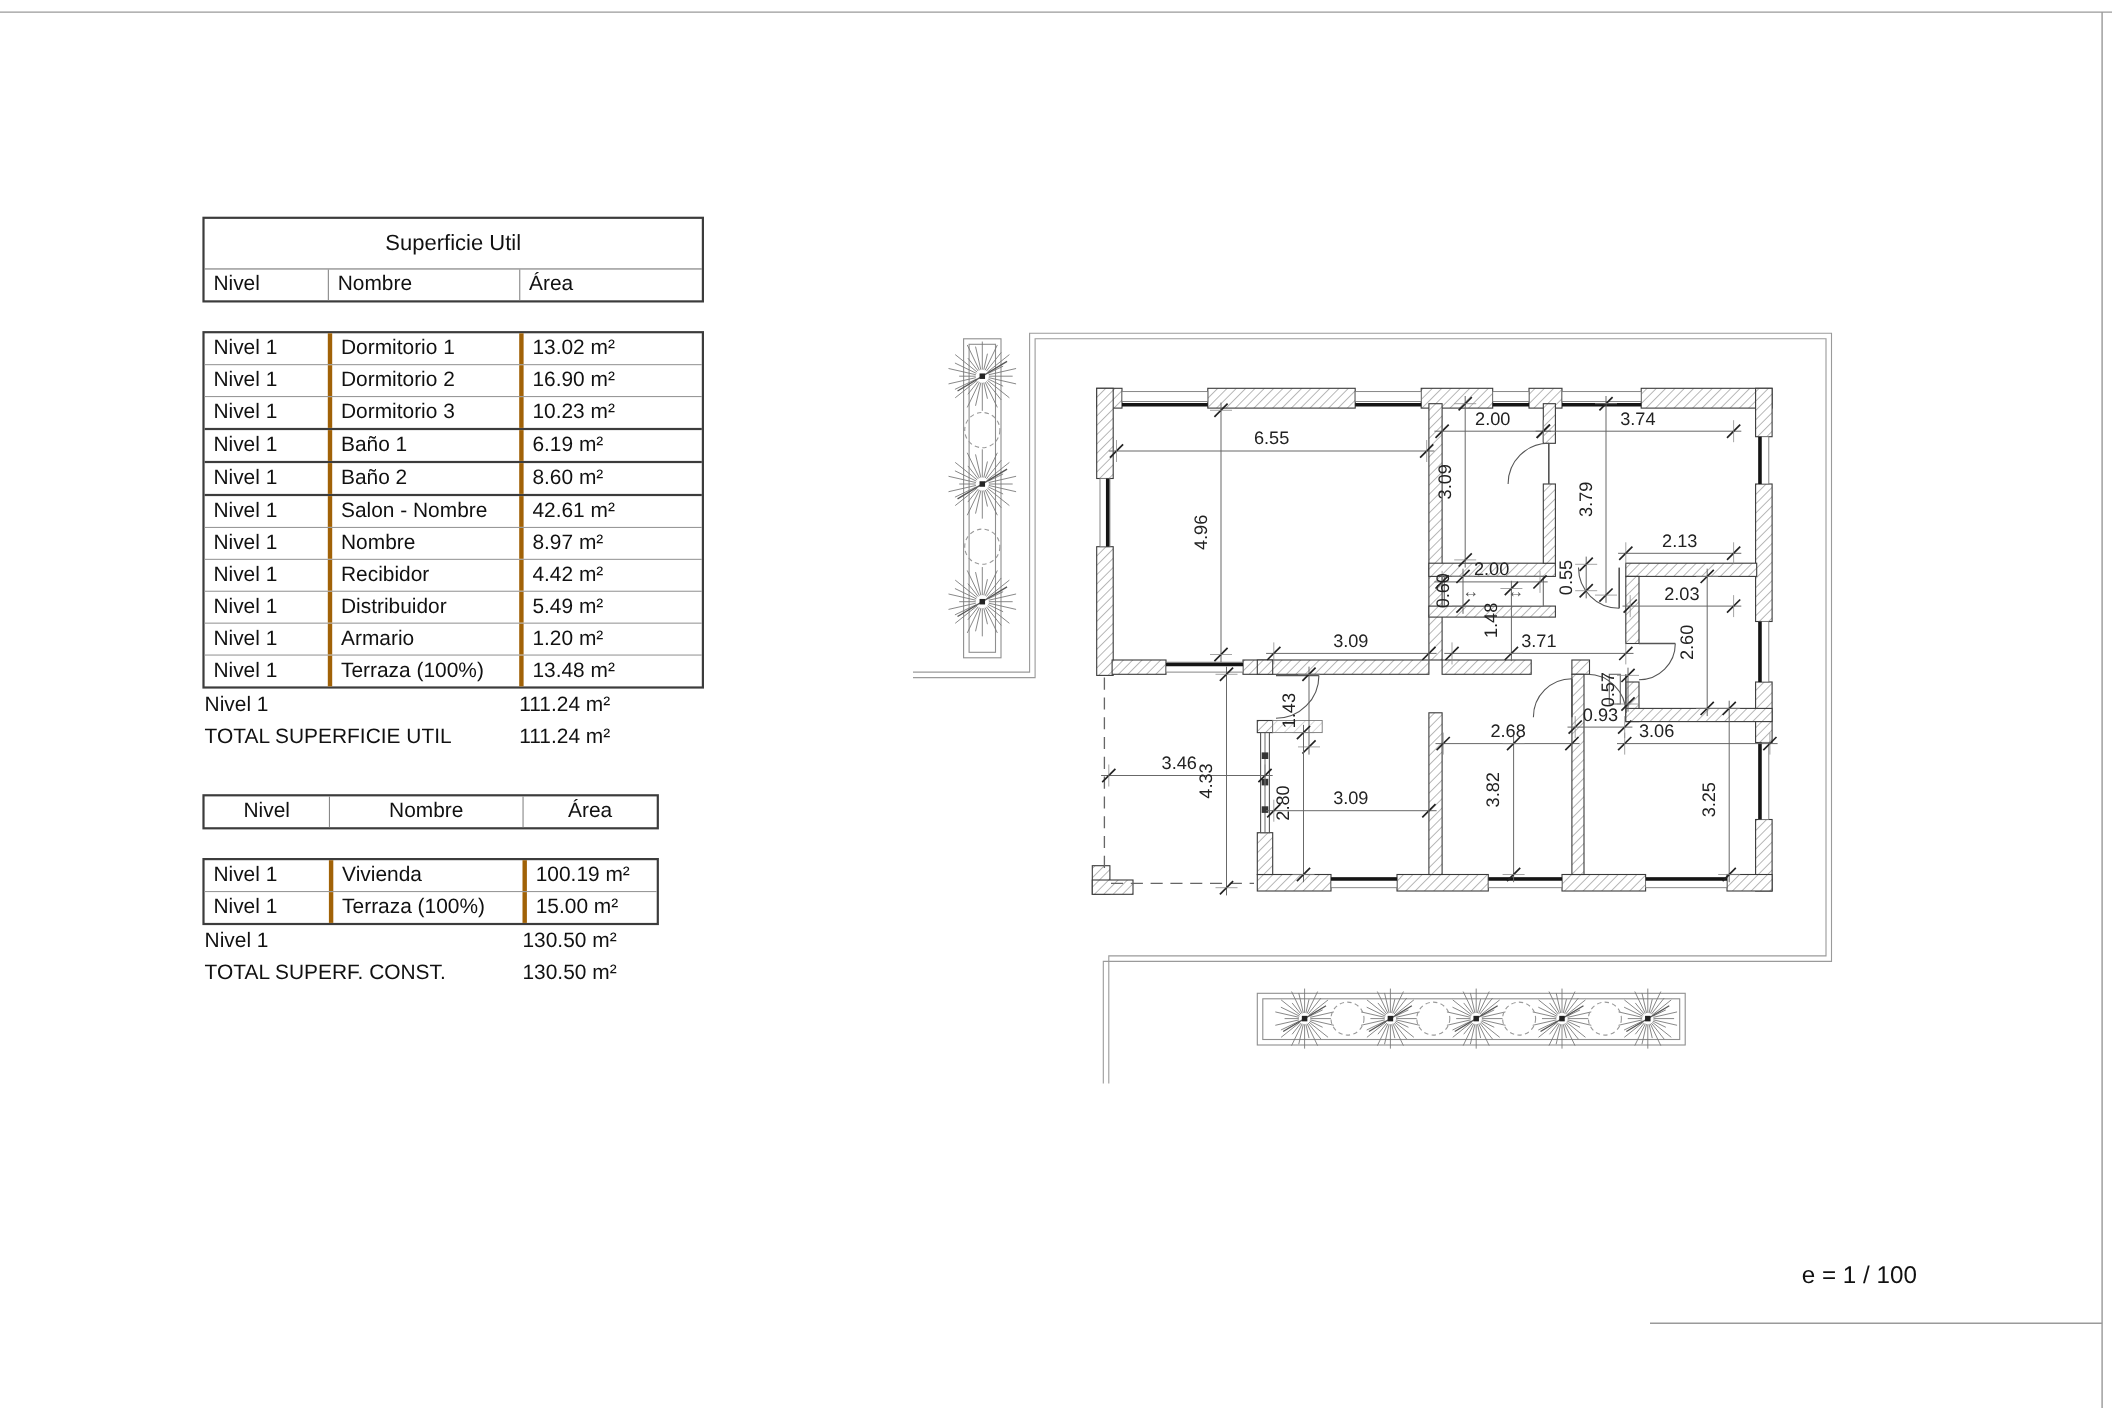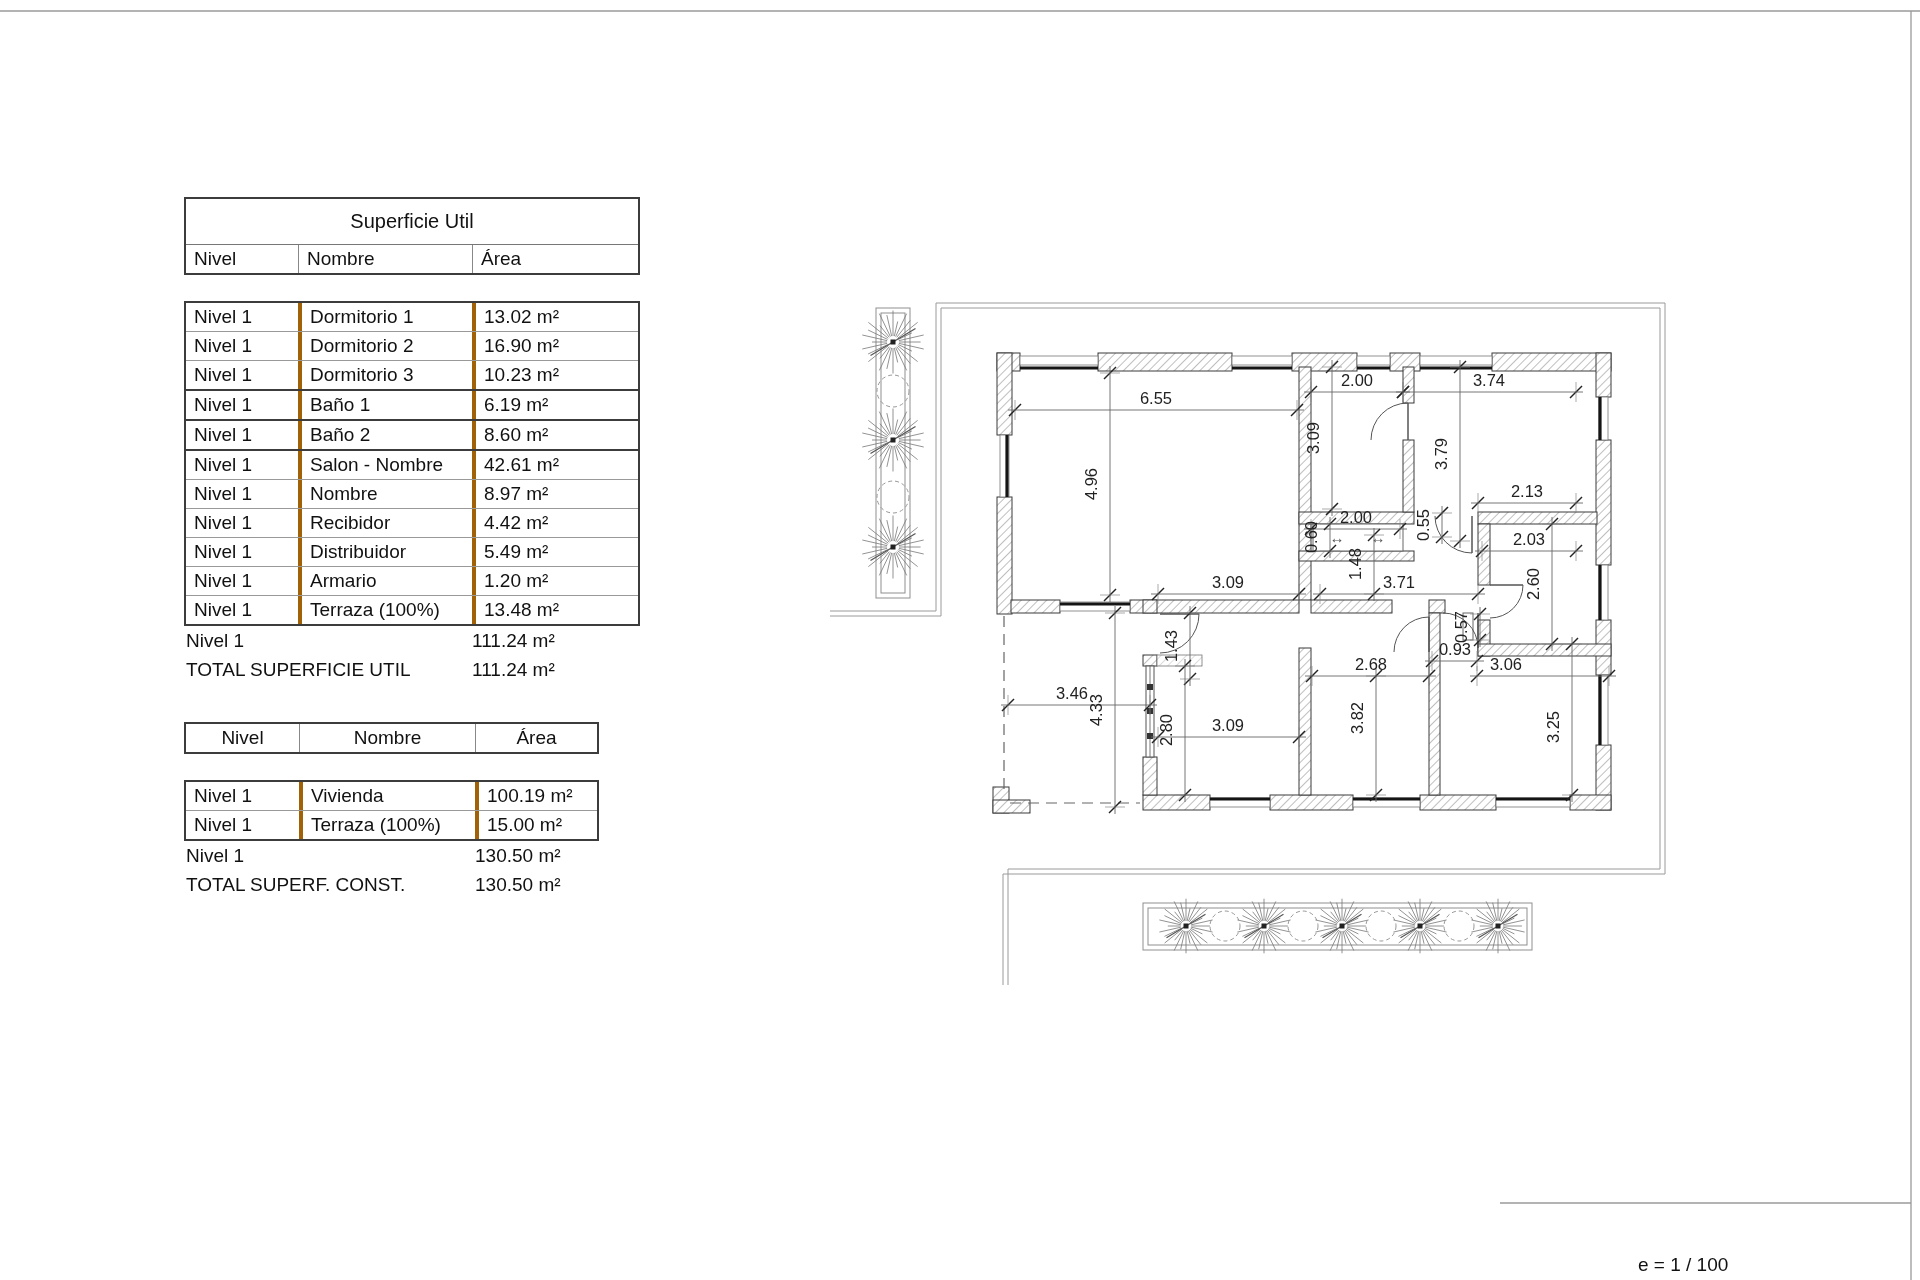--- a/index.html
+++ b/index.html
@@ -23,21 +23,21 @@
   .drow:first-child{border-top:none}
   .drow.thick{border-top:2px solid #3c3c3c}
   #tbl-util .drow{grid-template-columns:112px 174px 1fr}
   #tbl-cons .drow{grid-template-columns:113px 176px 1fr}
   .drow span{display:flex;align-items:center;padding-left:8px;font-size:19px;border-left:4px solid #a16207;overflow:hidden;white-space:nowrap}
   .drow span:first-child{border-left:none}
   .srow{display:grid;height:29px;align-items:center;font-size:19px}
   #tbl-util .srow{grid-template-columns:286px 1fr}
   #tbl-cons .srow{grid-template-columns:289px 1fr}
   .srow span{padding-left:2px}
-  #scale-note{position:absolute;left:1638px;top:1254px;font-size:19px;z-index:2}
+  #scale-note{position:absolute;left:1638px;top:1146px;font-size:22px;z-index:2}
 </style>
 </head>
 <body>
 
 <svg id="plan-svg" width="1920" height="1280" viewBox="0 0 1920 1280">
   <defs>
     <pattern id="h45" width="6" height="6" patternUnits="userSpaceOnUse" patternTransform="rotate(45)">
       <rect width="6" height="6" fill="#fff"></rect>
       <line x1="0" y1="0" x2="0" y2="6" stroke="#8a8a8a" stroke-width="1.1"></line>
     </pattern>

